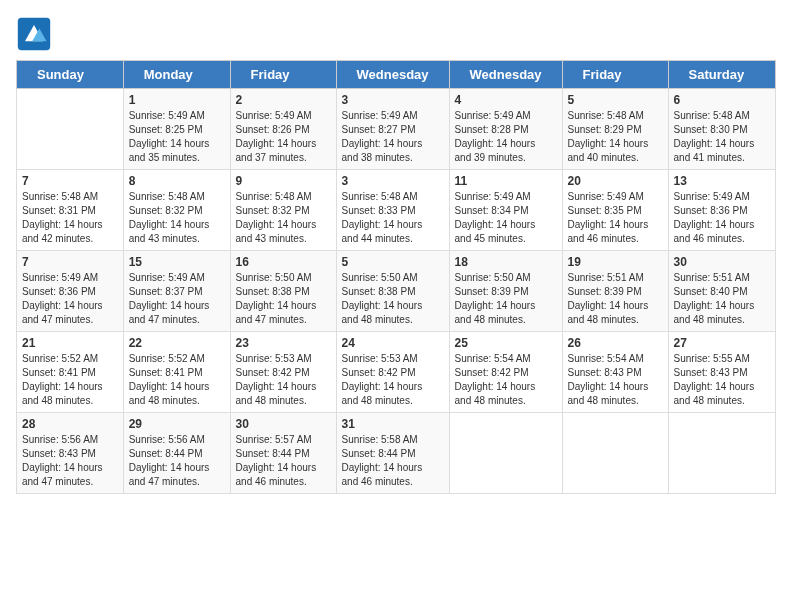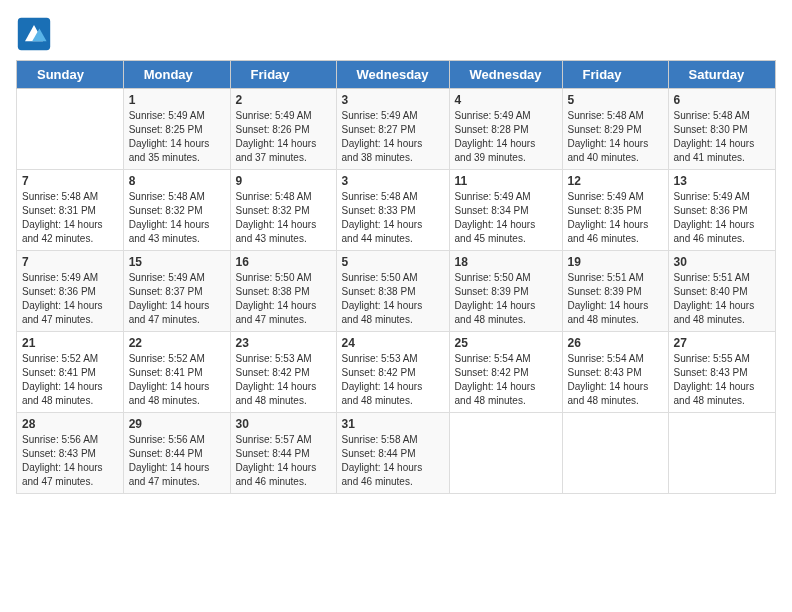--- a/index.html
+++ b/index.html
@@ -163,21 +163,21 @@
         </td>
         <td>
           <div class="day-num">3</div>
           <div class="day-info">Sunrise: 5:48 AM<br>Sunset: 8:33 PM<br>Daylight: 14 hours<br>and 44 minutes.</div>
         </td>
         <td>
           <div class="day-num">11</div>
           <div class="day-info">Sunrise: 5:49 AM<br>Sunset: 8:34 PM<br>Daylight: 14 hours<br>and 45 minutes.</div>
         </td>
         <td>
-          <div class="day-num">12</div>
+          <div class="day-num">20</div>
           <div class="day-info">Sunrise: 5:49 AM<br>Sunset: 8:35 PM<br>Daylight: 14 hours<br>and 46 minutes.</div>
         </td>
         <td>
           <div class="day-num">13</div>
           <div class="day-info">Sunrise: 5:49 AM<br>Sunset: 8:36 PM<br>Daylight: 14 hours<br>and 46 minutes.</div>
         </td>
       </tr>
       <tr>
         <td>
           <div class="day-num">7</div>

